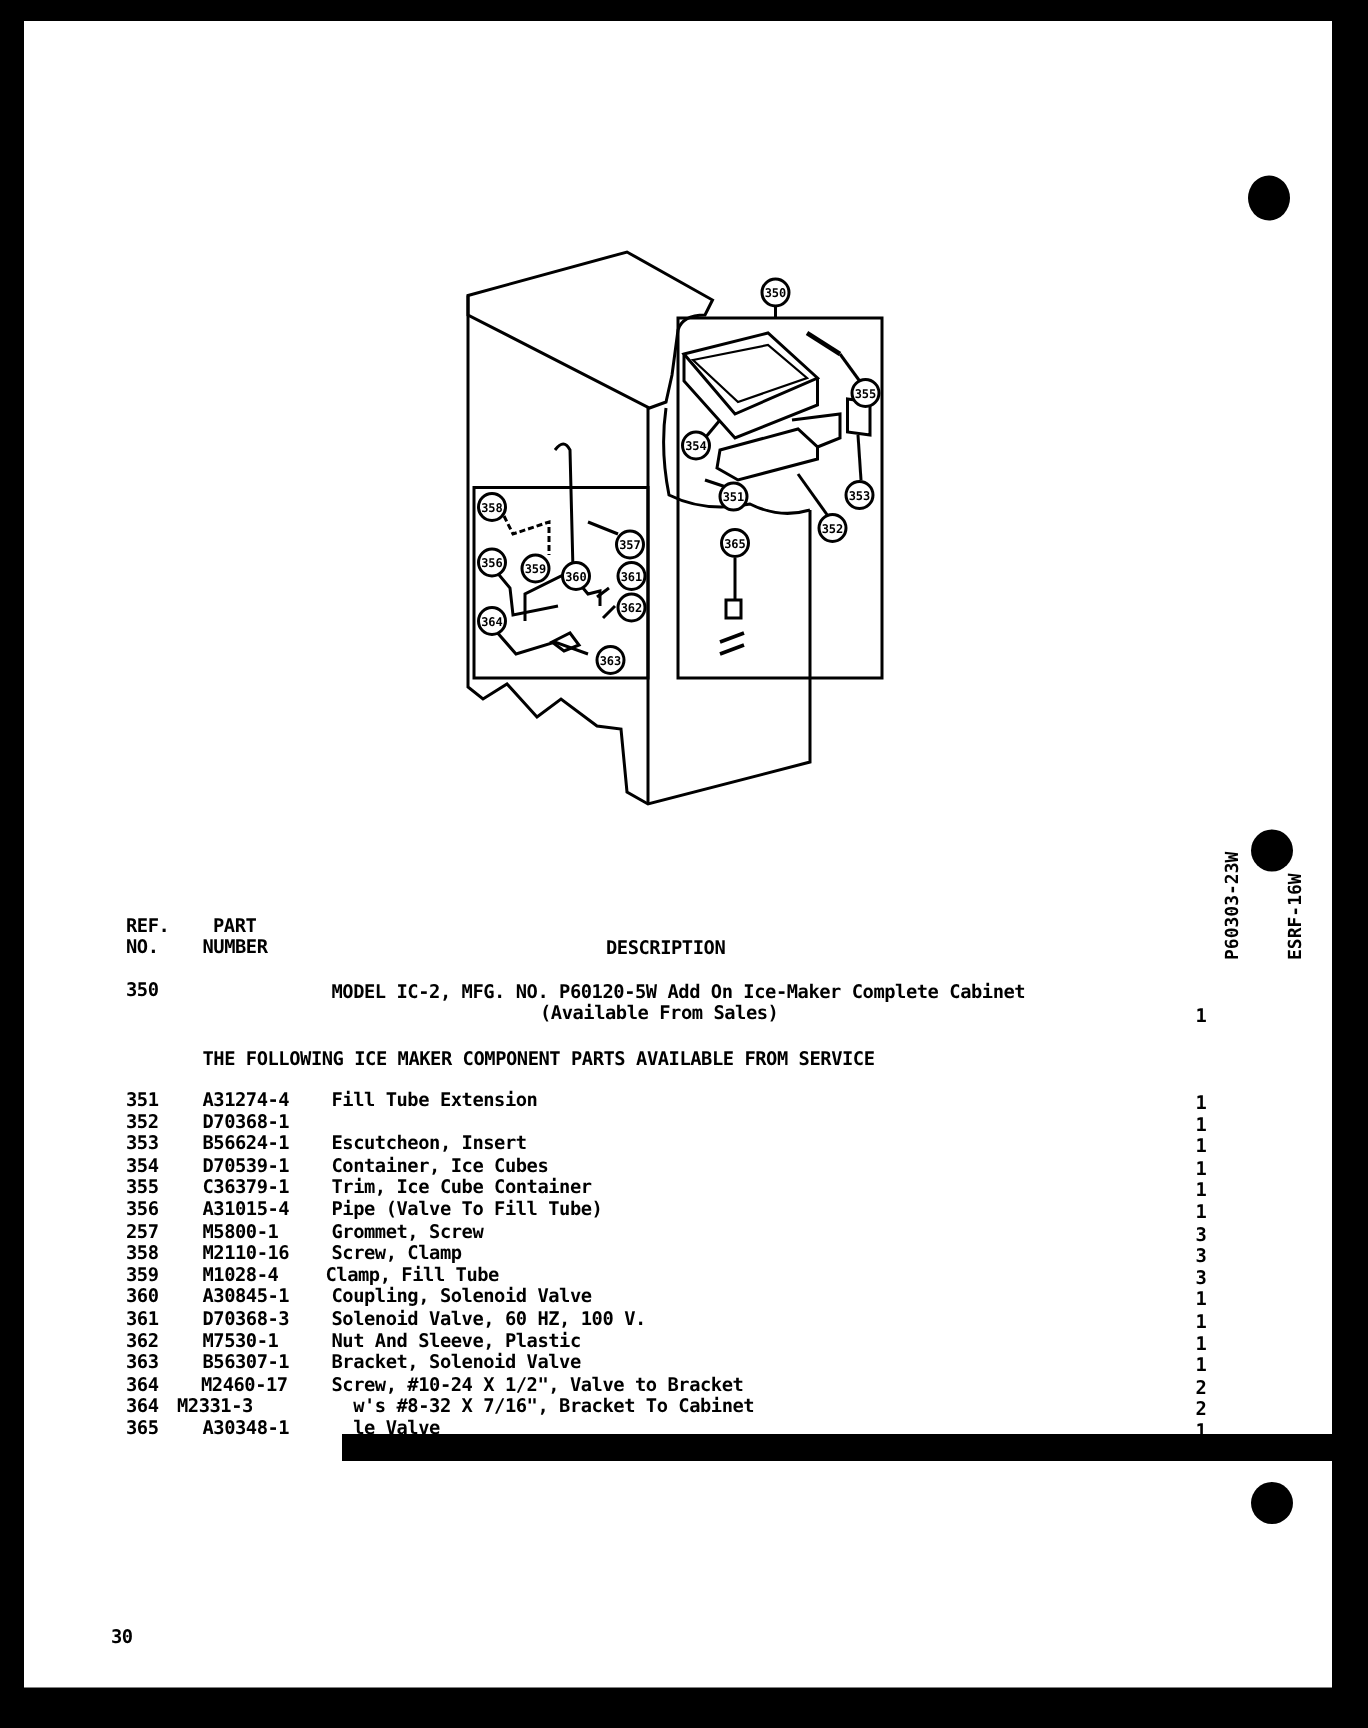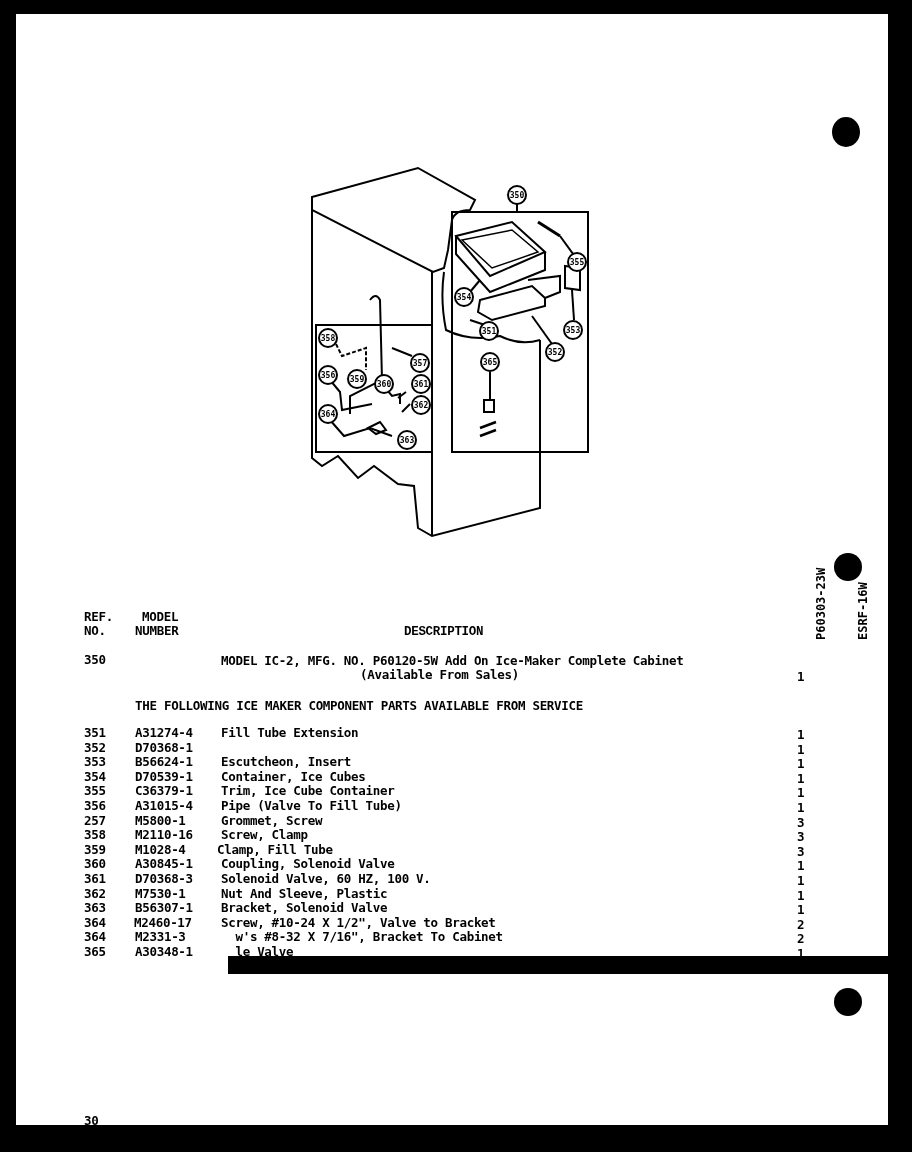--- a/index.html
+++ b/index.html
@@ -139,23 +139,23 @@
   </g>
 </svg>
 
 <div class="vert">
   <div>P60303-23W</div>
   <div>ESRF-16W</div>
 </div>
 
 <div class="txt" style="left:84px;top:610px;">REF.</div>
 <div class="txt" style="left:84px;top:624px;">NO.</div>
-<div class="txt" style="left:142px;top:610px;">MODEL</div>
+<div class="txt" style="left:142px;top:610px;">PART</div>
 <div class="txt" style="left:135px;top:624px;">NUMBER</div>
-<div class="txt" style="left:404px;top:625px;font-family:Liberation Mono, monospace;">DESCRIPTION</div>
+<div class="txt" style="left:404px;top:625px;">DESCRIPTION</div>
 
 <div class="txt" style="left:84px;top:653px;">350</div>
 <div class="txt" style="left:221px;top:654px;">MODEL IC-2, MFG. NO. P60120-5W Add On Ice-Maker Complete Cabinet</div>
 <div class="txt" style="left:360px;top:668px;">(Available From Sales)</div>
 <div class="txt" style="left:797px;top:670px;">1</div>
 
 <div class="txt" style="left:135px;top:699px;">THE FOLLOWING ICE MAKER COMPONENT PARTS AVAILABLE FROM SERVICE</div>
 
 <div class="rows" style="position:absolute;left:0;top:726px;width:912px;height:240px;">
   <div class="row" style="top:0px;">
@@ -236,27 +236,27 @@
       <span class="txt" style="left:797px;top:2px">1</span>
     </div>
   <div class="row" style="top:189.8px;">
       <span class="txt" style="left:84px">364</span>
       <span class="txt" style="left:134px">M2460-17</span>
       <span class="txt" style="left:221px">Screw, #10-24 X 1/2", Valve to Bracket</span>
       <span class="txt" style="left:797px;top:2px">2</span>
     </div>
   <div class="row" style="top:204.4px;">
       <span class="txt" style="left:84px">364</span>
-      <span class="txt" style="left:135px">M2331-3</span>
+      <span class="txt" style="left:118px">M2331-3</span>
       <span class="txt" style="left:221px">  w's #8-32 X 7/16", Bracket To Cabinet</span>
       <span class="txt" style="left:797px;top:2px">2</span>
     </div>
   <div class="row" style="top:219px;">
       <span class="txt" style="left:84px">365</span>
       <span class="txt" style="left:135px">A30348-1</span>
       <span class="txt" style="left:221px">  le Valve</span>
       <span class="txt" style="left:797px;top:2px">1</span>
     </div>
 </div>
 
 <div class="band"></div>
 
-<div class="txt" style="left:84px;top:1084px;margin-top:30px;">30</div>
+<div class="txt" style="left:74px;top:1084px;">30</div>
 
 </body></html>

